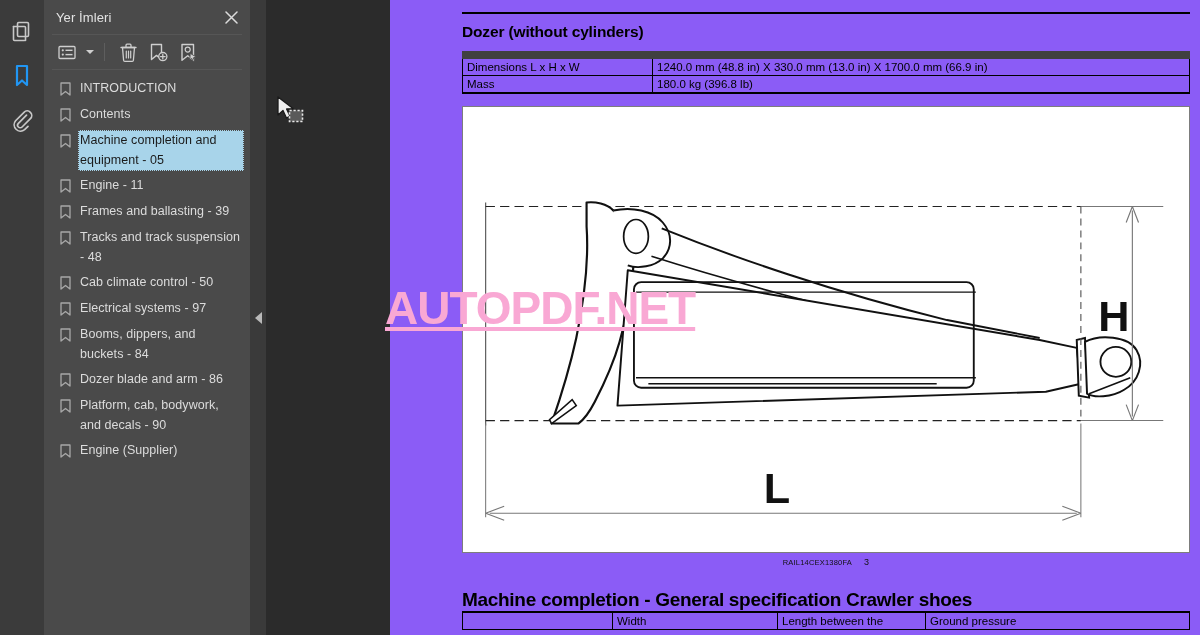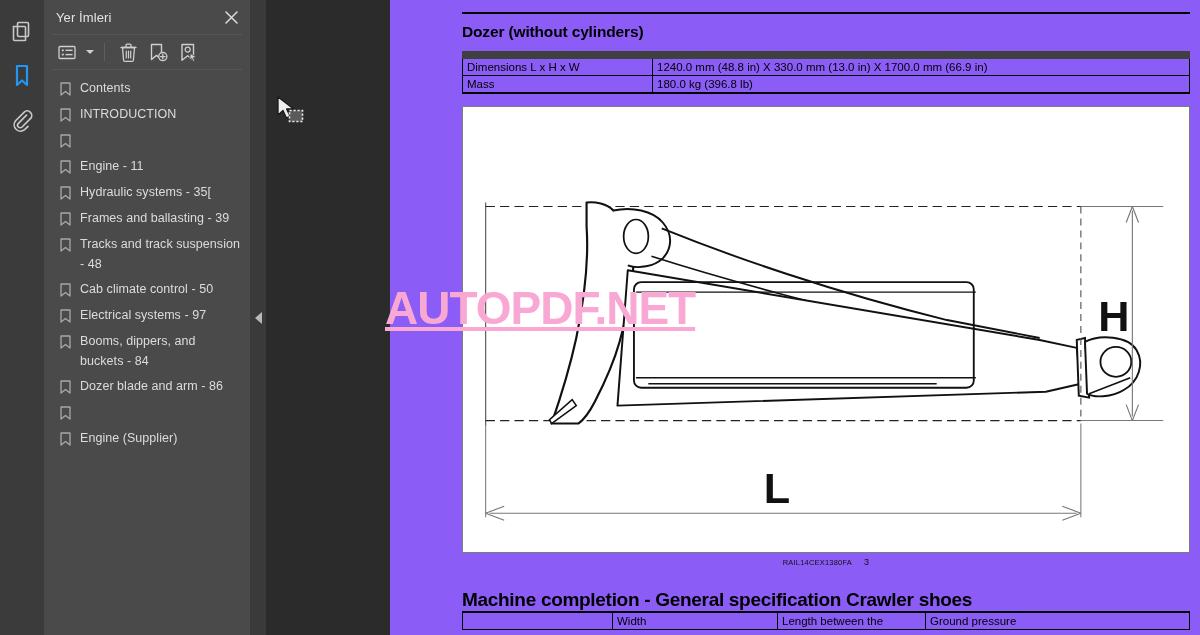--- a/index.html
+++ b/index.html
@@ -341,49 +341,44 @@
       </div>
     </div>
 
     <div class="panel-divider"></div>
 
     <div class="bm-list" id="bookmark-list">
         <div class="bm-item">
           <span class="bm-ico"><svg width="11" height="14" viewBox="0 0 11 14">
               <path d="M1 1 H10 V13 L5.5 9.4 L1 13 Z" fill="none" stroke="currentColor" stroke-width="1.3" stroke-linejoin="round"></path>
             </svg></span>
+          <span class="bm-label">INTRODUCTION</span>
+        </div>
+        <div class="bm-item">
+          <span class="bm-ico"><svg width="11" height="14" viewBox="0 0 11 14">
+              <path d="M1 1 H10 V13 L5.5 9.4 L1 13 Z" fill="none" stroke="currentColor" stroke-width="1.3" stroke-linejoin="round"></path>
+            </svg></span>
           <span class="bm-label">Contents</span>
         </div>
-        <div class="bm-item">
-          <span class="bm-ico"><svg width="11" height="14" viewBox="0 0 11 14">
-              <path d="M1 1 H10 V13 L5.5 9.4 L1 13 Z" fill="none" stroke="currentColor" stroke-width="1.3" stroke-linejoin="round"></path>
-            </svg></span>
-          <span class="bm-label">INTRODUCTION</span>
-        </div>
         <div class="bm-item selected">
           <span class="bm-ico"><svg width="11" height="14" viewBox="0 0 11 14">
               <path d="M1 1 H10 V13 L5.5 9.4 L1 13 Z" fill="none" stroke="currentColor" stroke-width="1.3" stroke-linejoin="round"></path>
             </svg></span>
+          <span class="bm-label">Machine completion and equipment - 05</span>
         </div>
         <div class="bm-item">
           <span class="bm-ico"><svg width="11" height="14" viewBox="0 0 11 14">
               <path d="M1 1 H10 V13 L5.5 9.4 L1 13 Z" fill="none" stroke="currentColor" stroke-width="1.3" stroke-linejoin="round"></path>
             </svg></span>
           <span class="bm-label">Engine - 11</span>
         </div>
         <div class="bm-item">
           <span class="bm-ico"><svg width="11" height="14" viewBox="0 0 11 14">
               <path d="M1 1 H10 V13 L5.5 9.4 L1 13 Z" fill="none" stroke="currentColor" stroke-width="1.3" stroke-linejoin="round"></path>
             </svg></span>
-          <span class="bm-label">Hydraulic systems - 35[</span>
-        </div>
-        <div class="bm-item">
-          <span class="bm-ico"><svg width="11" height="14" viewBox="0 0 11 14">
-              <path d="M1 1 H10 V13 L5.5 9.4 L1 13 Z" fill="none" stroke="currentColor" stroke-width="1.3" stroke-linejoin="round"></path>
-            </svg></span>
           <span class="bm-label">Frames and ballasting - 39</span>
         </div>
         <div class="bm-item">
           <span class="bm-ico"><svg width="11" height="14" viewBox="0 0 11 14">
               <path d="M1 1 H10 V13 L5.5 9.4 L1 13 Z" fill="none" stroke="currentColor" stroke-width="1.3" stroke-linejoin="round"></path>
             </svg></span>
           <span class="bm-label">Tracks and track suspension - 48</span>
         </div>
         <div class="bm-item">
           <span class="bm-ico"><svg width="11" height="14" viewBox="0 0 11 14">
@@ -406,20 +401,21 @@
         <div class="bm-item">
           <span class="bm-ico"><svg width="11" height="14" viewBox="0 0 11 14">
               <path d="M1 1 H10 V13 L5.5 9.4 L1 13 Z" fill="none" stroke="currentColor" stroke-width="1.3" stroke-linejoin="round"></path>
             </svg></span>
           <span class="bm-label">Dozer blade and arm - 86</span>
         </div>
         <div class="bm-item">
           <span class="bm-ico"><svg width="11" height="14" viewBox="0 0 11 14">
               <path d="M1 1 H10 V13 L5.5 9.4 L1 13 Z" fill="none" stroke="currentColor" stroke-width="1.3" stroke-linejoin="round"></path>
             </svg></span>
+          <span class="bm-label">Platform, cab, bodywork, and decals - 90</span>
         </div>
         <div class="bm-item">
           <span class="bm-ico"><svg width="11" height="14" viewBox="0 0 11 14">
               <path d="M1 1 H10 V13 L5.5 9.4 L1 13 Z" fill="none" stroke="currentColor" stroke-width="1.3" stroke-linejoin="round"></path>
             </svg></span>
           <span class="bm-label">Engine (Supplier)</span>
         </div>
       </div>
   </div>
 

